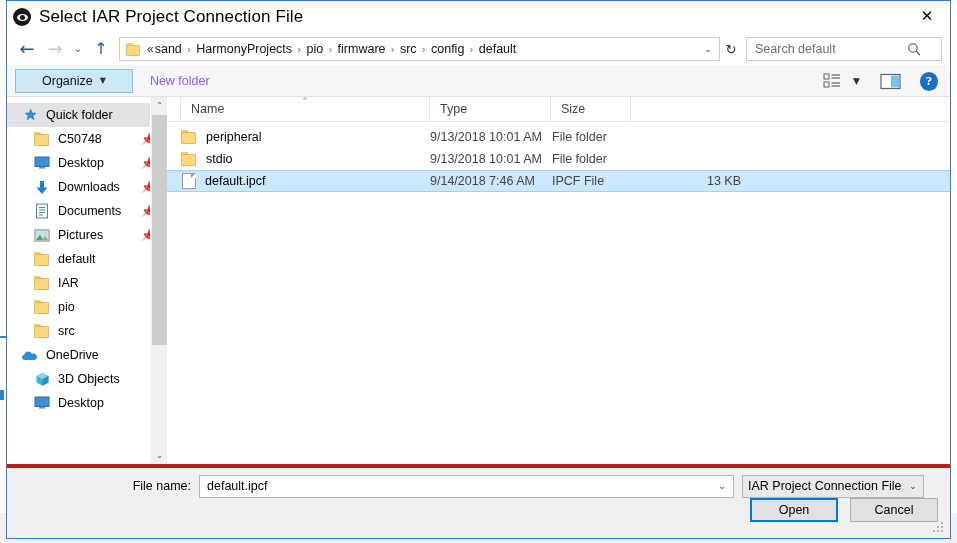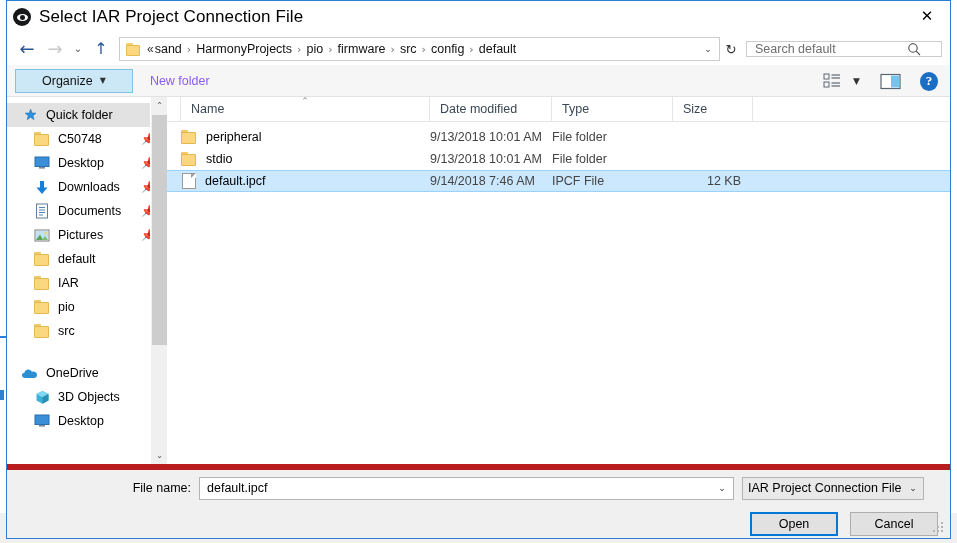--- a/index.html
+++ b/index.html
@@ -117,21 +117,21 @@
     flex:none; width:18px; text-align:center; color:#444; font-size:9px;
     font-family:"DejaVu Sans",sans-serif;
   }
   .refresh-btn {
     width: 22px; height:24px; flex:none;
     display:flex; align-items:center; justify-content:center;
     color:#333; font-size:13px;
     font-family:"DejaVu Sans",sans-serif;
   }
   .searchbox {
-    width: 196px; height: 16px; flex:none;
+    width: 196px; height: 24px; flex:none;
     border:1px solid #cccccc; background:#ffffff;
     display:flex; align-items:center; padding:0 19px 0 8px;
     margin-left: 4px;
   }
   .searchbox .ph { flex:1; font-size:12.5px; color:#6d6d6d; }
   .search-icon { width:15px; height:15px; flex:none; }
 
   
   .cmdbar {
     height: 32px; min-height:32px;
@@ -259,42 +259,42 @@
   .file-icon::after {
     content:""; position:absolute; right:-1px; top:-1px;
     border-width: 0 0 5px 5px; border-style:solid;
     border-color: transparent transparent #ffffff #9a9a9a;
   }
 
   
   .footer {
     height: 74px; min-height:74px;
     background:#f0f0f0;
-    border-top:6px solid #b91c1c;
+    border-top:4px solid #b91c1c;
     position:relative;
   }
   .fnrow { position:absolute; left:0; top: 6px; width:100%; height:24px; display:flex; align-items:center; }
   .fn-label { width:192px; text-align:right; padding-right:8px; font-size:12.5px; color:#000; }
   .fn-input {
     width: 535px; height:23px; background:#ffffff; border:1px solid #b4b4b4;
     display:flex; align-items:center; padding:0 2px 0 7px;
     font-size:12.5px; color:#000;
   }
   .fn-input .val { flex:1; }
   .fn-input .chev { width:18px; text-align:center; color:#333; font-size:9px; font-family:"DejaVu Sans",sans-serif; }
   .filter-select {
     margin-left: 8px;
     width: 182px; height:23px; background:#e9e9e9; border:1px solid #b4b4b4;
     display:flex; align-items:center; padding:0 2px 0 5px;
     font-size:12.5px; color:#000; overflow:hidden;
   }
   .filter-select .val { flex:1; white-space:nowrap; overflow:hidden; }
   .filter-select .chev { width:16px; text-align:center; color:#333; font-size:9px; font-family:"DejaVu Sans",sans-serif; flex:none; }
 
-  .btnrow { position:absolute; right: 12px; top: 42px; display:flex; gap:12px;border-radius:9px; }
+  .btnrow { position:absolute; right: 12px; top: 30px; display:flex; gap:12px;border-radius:9px; }
   .dlgbtn {
     width:88px; height:24px;
     display:flex; align-items:center; justify-content:center;
     font-size:12.5px; color:#000;
     background:#e1e1e1; border:1px solid #adadad;
   }
   .dlgbtn.primary { background:#e1e1e1; border:2px solid #0078d7; }
 
   .grip { position:absolute; right:5px; bottom:4px; width:12px; height:12px; }
   .grip i { position:absolute; width:2px; height:2px; background:#b5b5b5; display:block; }
@@ -499,21 +499,21 @@
         <div class="navitem child">
           <span class="ni-icon">
             <span class="folder-icon" style="margin:0;">
                 <span class="tab"></span>
                 <span class="body"></span>
               </span>
           </span>
           <span class="label">src</span>
         </div>
 
-        <div class="navitem" style="margin-top:18px;">
+        <div class="navitem" style="margin-top:0;">
           <span class="ni-icon">
             <svg width="18" height="13" viewBox="0 0 18 13">
               <path d="M4.5 11 C2 11 1 9.6 1 8.2 C1 6.9 2 5.8 3.4 5.7 C3.7 3.8 5.3 2.4 7.3 2.4 C9.0 2.4 10.4 3.4 11 4.9 C11.4 4.7 11.9 4.6 12.4 4.6 C14.4 4.6 16 6.1 16 8 C16 9.7 14.7 11 13 11 Z" fill="#2b8fd4"></path>
             </svg>
           </span>
           <span class="label">OneDrive</span>
         </div>
 
 
         <div class="navitem child">
@@ -546,23 +546,20 @@
       </div>
     </div>
 
     <div class="listpane">
 
       <div class="colheader">
         <div class="gutter"></div>
         <div class="col name">
           <span class="sortcaret">⌃</span>
           <span>Name</span>
-        </div>
-        <div class="col date">
-          <span>Date modified</span>
         </div>
         <div class="col type">
           <span>Type</span>
         </div>
         <div class="col size">
           <span>Size</span>
         </div>
       </div>
 
       <div class="rows">
@@ -593,21 +590,21 @@
           <span class="cell size"></span>
         </div>
 
         <div class="row selected">
           <span class="cell name">
             <span class="file-icon"></span>
             <span>default.ipcf</span>
           </span>
           <span class="cell date">9/14/2018 7:46 AM</span>
           <span class="cell type">IPCF File</span>
-          <span class="cell size">12 KB</span>
+          <span class="cell size">13 KB</span>
         </div>
 
       </div>
     </div>
   </div>
 
   <div class="footer">
     <div class="fnrow">
       <span class="fn-label">File name:</span>
       <span class="fn-input">

